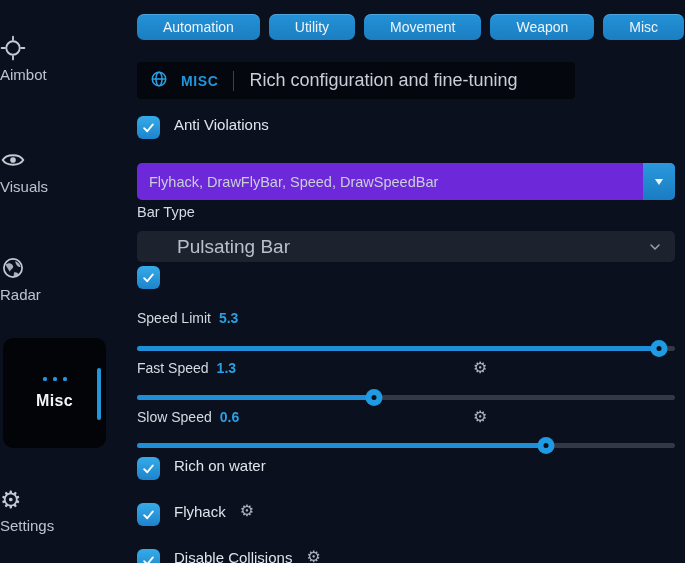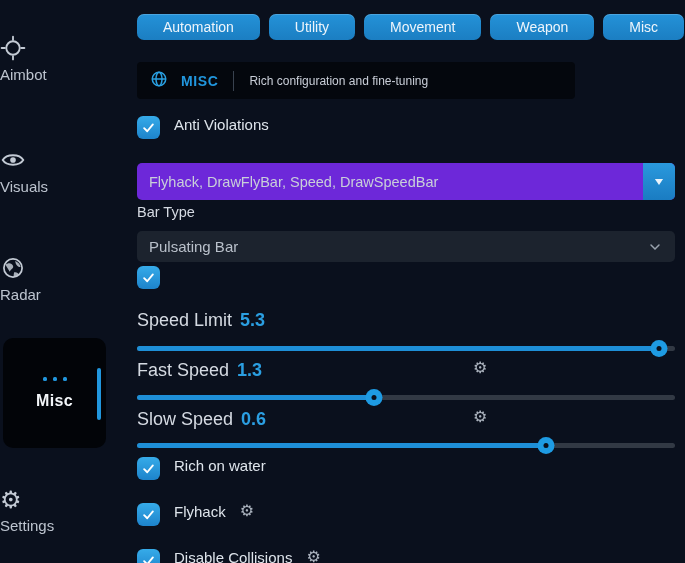--- a/index.html
+++ b/index.html
@@ -42,21 +42,21 @@
     box-shadow:inset 0 1px 0 rgba(255,255,255,.18);
   }
   
   .hdr{
     position:absolute;left:137px;top:62px;width:438px;height:37px;
     background:#04070d;border-radius:4px;
     display:flex;align-items:center;padding-left:13px;box-sizing:border-box;
   }
   .hdr-title{color:#2196dd;font-weight:bold;font-size:14px;letter-spacing:.6px;margin-left:13px;}
   .hdr-sep{width:1px;height:20px;background:#39424f;margin:0 15px;}
-  .hdr-sub{color:#c9ced8;font-size:12px;}
+  .hdr-sub{color:#c9ced8;font-size:18px;}
   
   .check-row{
     position:absolute;left:137px;display:flex;gap:14px;
     font-size:15px;color:#dfe5ec;
   }
   .checkbox{
     width:23px;height:23px;border-radius:6px;flex:none;cursor:pointer;
     background:linear-gradient(180deg,#36abe9,#1d83cb);
     display:flex;align-items:center;justify-content:center;
   }
@@ -79,23 +79,23 @@
   }
   .field-label{position:absolute;left:137px;font-size:14.5px;color:#d5dae2;}
   #lbl-bartype{top:204px}
   
   .select{
     position:absolute;left:137px;top:231px;width:538px;height:31px;
     background:#1c232e;border-radius:5px;cursor:pointer;
     display:flex;align-items:center;justify-content:space-between;
     padding:0 12px;box-sizing:border-box;
   }
-  .select-text{font-size:15px;color:#b9c0ca;}
-  
-  .val-row{position:absolute;left:137px;font-size:18px;color:#d5dae2;display:flex;gap:8px;}
+  .select-text{font-size:19px;color:#b9c0ca;margin-left:28px;}
+  
+  .val-row{position:absolute;left:137px;font-size:14px;color:#d5dae2;display:flex;gap:8px;}
   .val{color:#2b9fe2;font-weight:bold;}
   #lbl-speedlimit{top:310px}
   #lbl-fast{top:360px}
   #lbl-slow{top:409px}
   .gear-float{position:absolute;left:473px;}
   #gear-fast{top:360px}
   #gear-slow{top:409px}
   
   .slider{position:absolute;left:137px;width:538px;height:17px;cursor:pointer;}
   #slider-speedlimit{top:340px}

